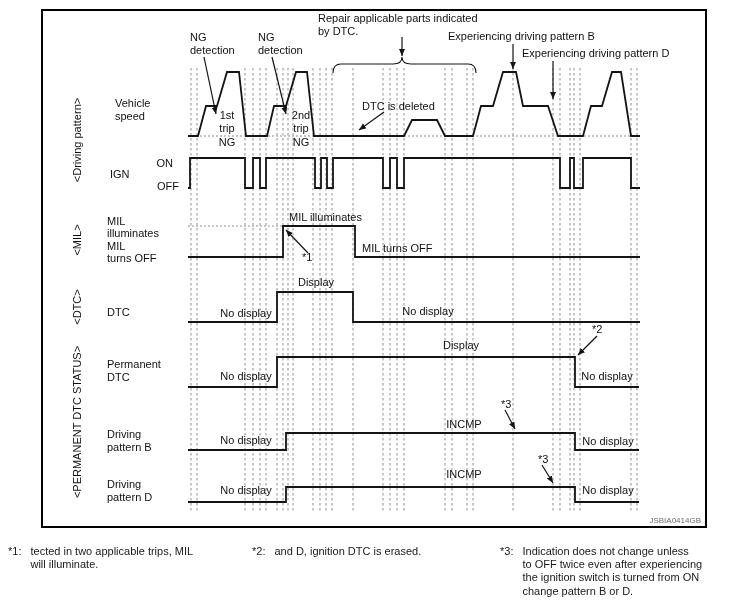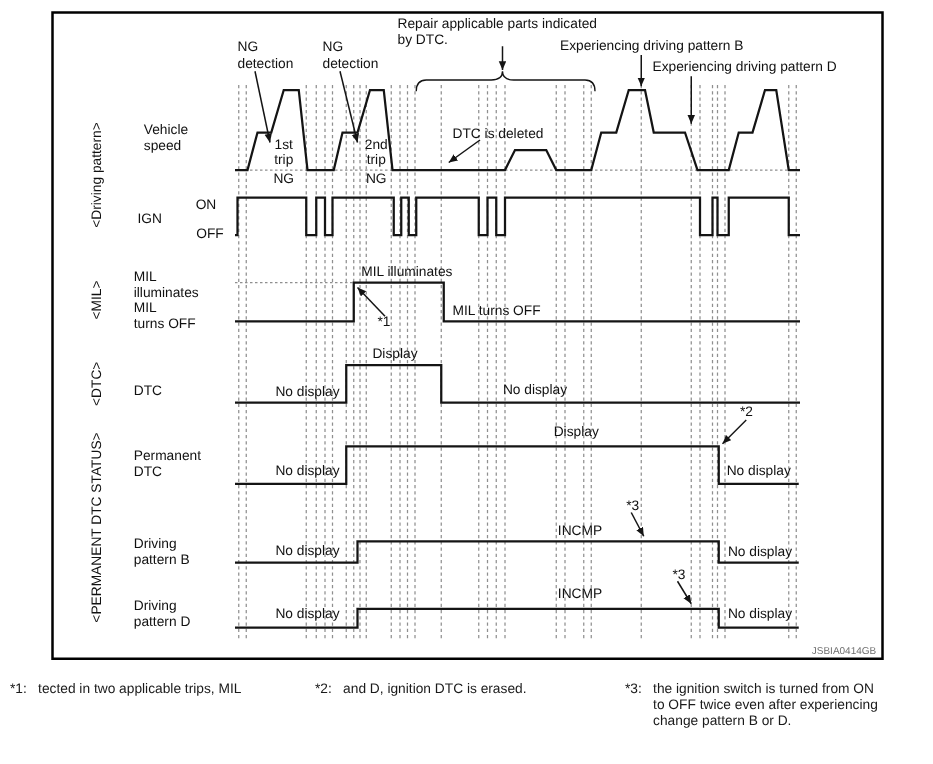--- a/index.html
+++ b/index.html
@@ -128,30 +128,32 @@
       <text x="464" y="478" class="lbl" text-anchor="middle"><tspan x="464" dy="0">INCMP</tspan></text>
       <text x="538" y="463" class="lbl" text-anchor="start"><tspan x="538" dy="0">*3</tspan></text>
       <text x="608" y="494" class="lbl" text-anchor="middle"><tspan x="608" dy="0">No display</tspan></text>
       <text x="701" y="523" class="lbl small" text-anchor="end"><tspan x="701" dy="0">JSBIA0414GB</tspan></text>
     </svg>
   <div id="footnotes">
       <div class="footnote fn-0">
         <span class="ref">*1:</span>
         <div>
           <div>tected in two applicable trips, MIL</div>
+          <div>will illuminate.</div>
         </div>
       </div>
       <div class="footnote fn-1">
         <span class="ref">*2:</span>
         <div>
           <div>and D, ignition DTC is erased.</div>
         </div>
       </div>
       <div class="footnote fn-2">
         <span class="ref">*3:</span>
         <div>
+          <div>Indication does not change unless</div>
+          <div>to OFF twice even after experiencing</div>
           <div>the ignition switch is turned from ON</div>
-          <div>to OFF twice even after experiencing</div>
           <div>change pattern B or D.</div>
         </div>
       </div>
     </div>
 </div>
 
 </body></html>

